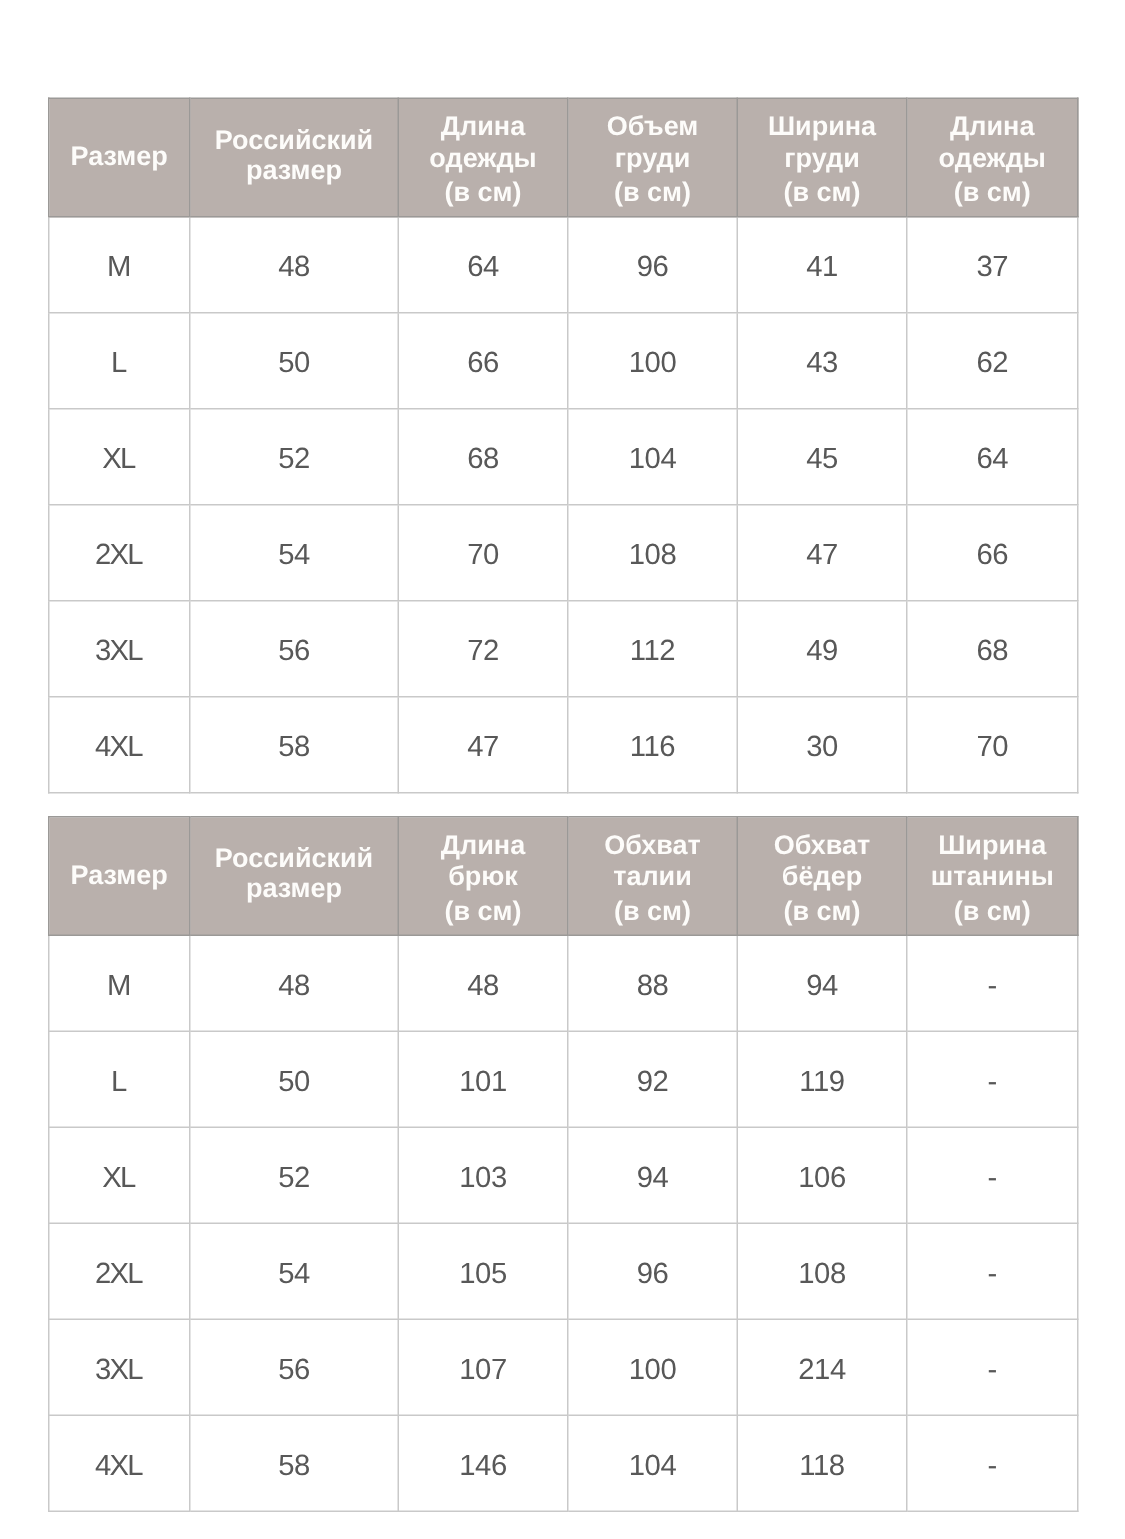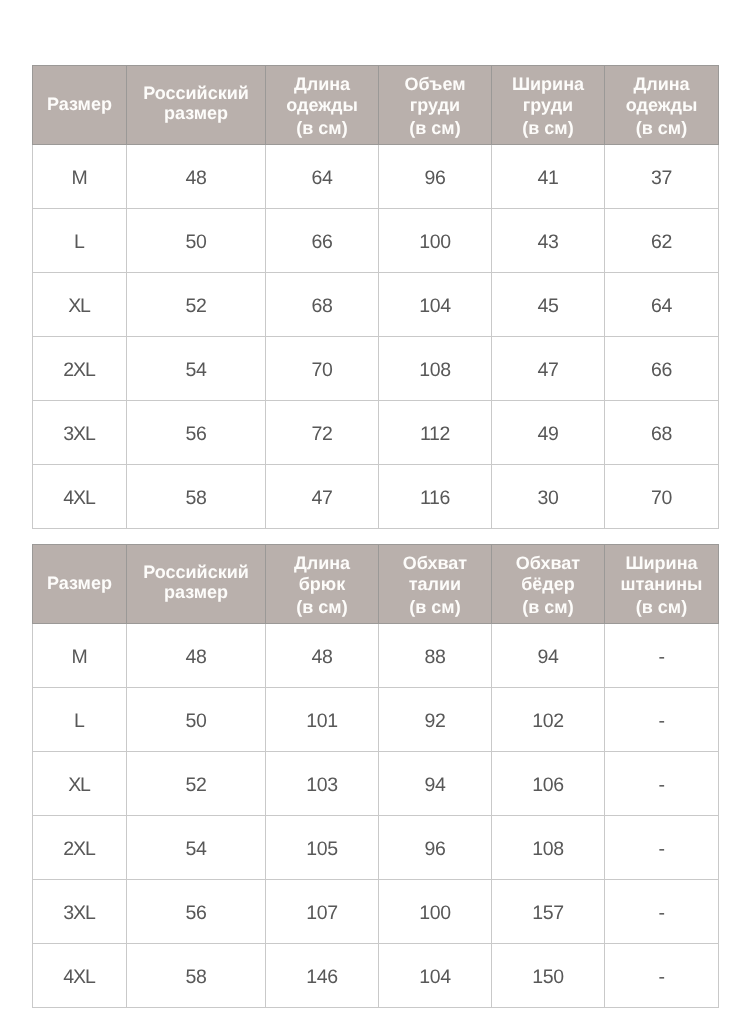--- a/index.html
+++ b/index.html
@@ -167,21 +167,21 @@
         <td class="numcol"><span class="cv">48</span></td>
         <td class="numcol"><span class="cv">88</span></td>
         <td class="numcol"><span class="cv">94</span></td>
         <td class="numcol"><span class="cv">-</span></td>
       </tr>
       <tr class="body-row">
         <td class="sizecol"><span class="cv">L</span></td>
         <td class="numcol"><span class="cv">50</span></td>
         <td class="numcol"><span class="cv">101</span></td>
         <td class="numcol"><span class="cv">92</span></td>
-        <td class="numcol"><span class="cv">102</span></td>
+        <td class="numcol"><span class="cv">119</span></td>
         <td class="numcol"><span class="cv">-</span></td>
       </tr>
       <tr class="body-row">
         <td class="sizecol"><span class="cv">XL</span></td>
         <td class="numcol"><span class="cv">52</span></td>
         <td class="numcol"><span class="cv">103</span></td>
         <td class="numcol"><span class="cv">94</span></td>
         <td class="numcol"><span class="cv">106</span></td>
         <td class="numcol"><span class="cv">-</span></td>
       </tr>
@@ -191,26 +191,26 @@
         <td class="numcol"><span class="cv">105</span></td>
         <td class="numcol"><span class="cv">96</span></td>
         <td class="numcol"><span class="cv">108</span></td>
         <td class="numcol"><span class="cv">-</span></td>
       </tr>
       <tr class="body-row">
         <td class="sizecol"><span class="cv">3XL</span></td>
         <td class="numcol"><span class="cv">56</span></td>
         <td class="numcol"><span class="cv">107</span></td>
         <td class="numcol"><span class="cv">100</span></td>
-        <td class="numcol"><span class="cv">157</span></td>
+        <td class="numcol"><span class="cv">214</span></td>
         <td class="numcol"><span class="cv">-</span></td>
       </tr>
       <tr class="body-row">
         <td class="sizecol"><span class="cv">4XL</span></td>
         <td class="numcol"><span class="cv">58</span></td>
         <td class="numcol"><span class="cv">146</span></td>
         <td class="numcol"><span class="cv">104</span></td>
-        <td class="numcol"><span class="cv">150</span></td>
+        <td class="numcol"><span class="cv">118</span></td>
         <td class="numcol"><span class="cv">-</span></td>
       </tr>
     </tbody>
   </table>
 </div>
 
 </body></html>

